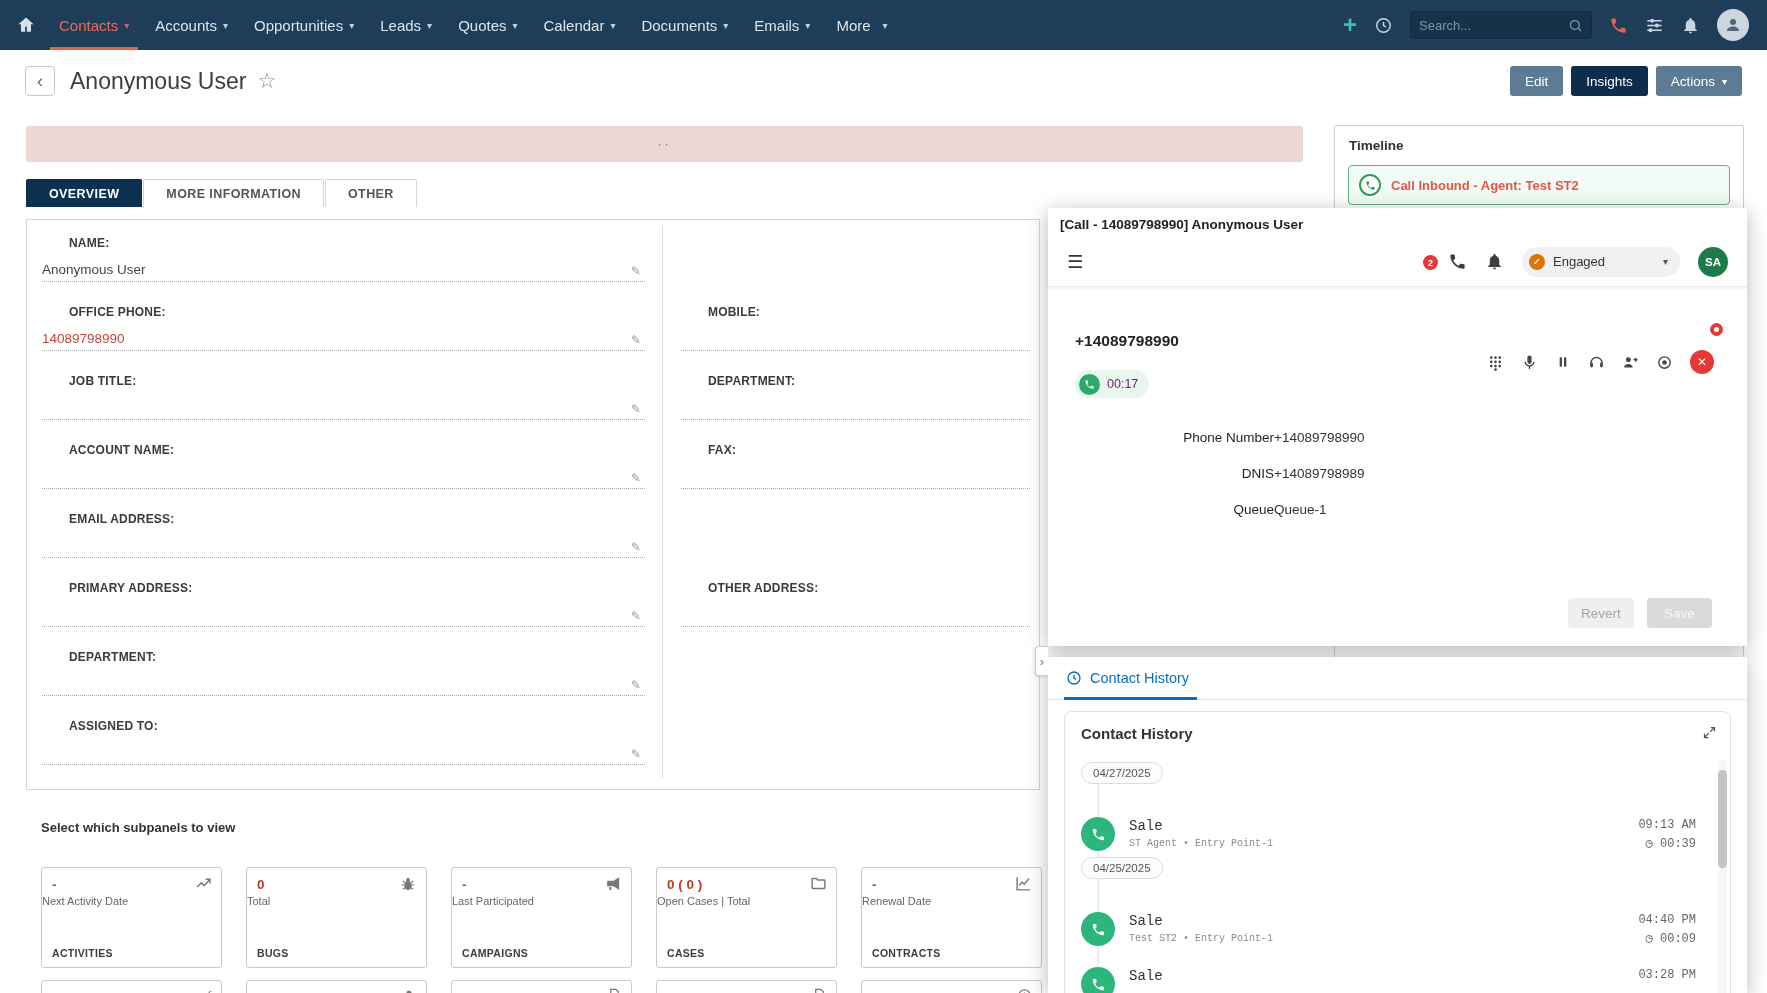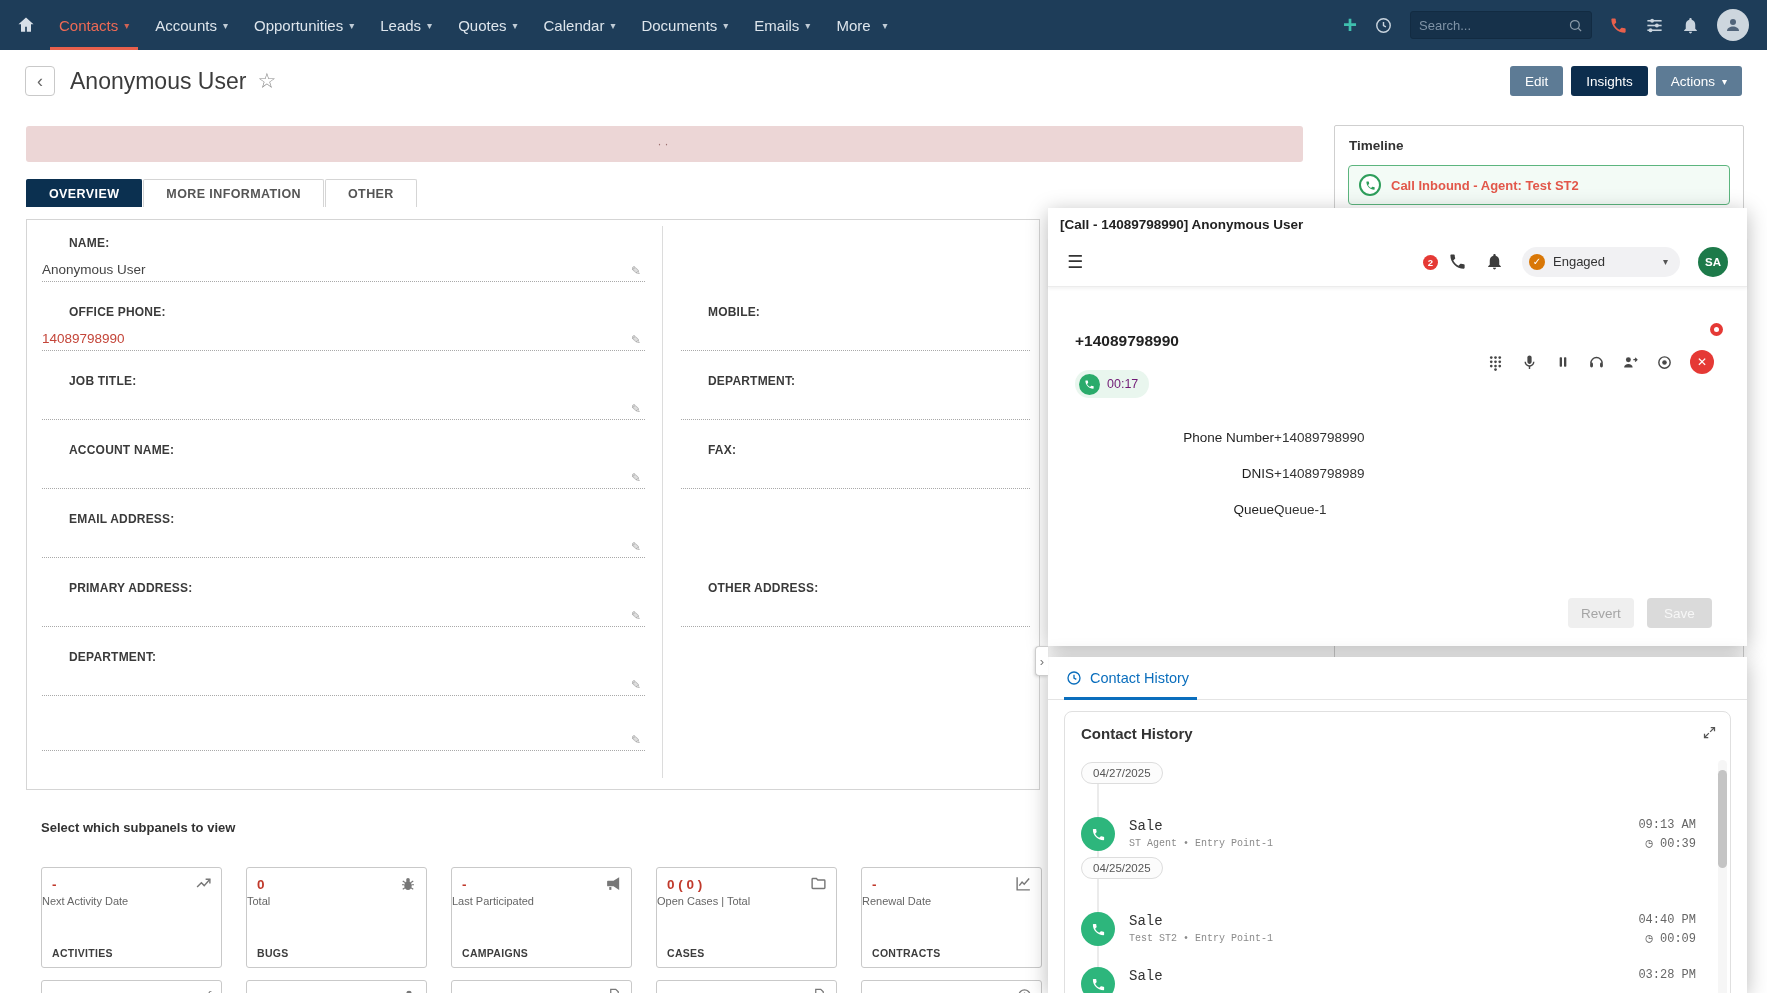--- a/index.html
+++ b/index.html
@@ -436,20 +436,21 @@
 
     <div class="fcell l">
       <div class="flabel">DEPARTMENT:</div>
       <div class="fvalue">
           <span class="pencil">✎</span>
         </div>
     </div>
     <div class="fcell r"></div>
 
     <div class="fcell l">
+      <div class="flabel">ASSIGNED TO:</div>
       <div class="fvalue">
           <span class="pencil">✎</span>
         </div>
     </div>
     <div class="fcell r"></div>
   </div>
 </section>
 
 <div class="subpanel-heading">Select which subpanels to view</div>
 

